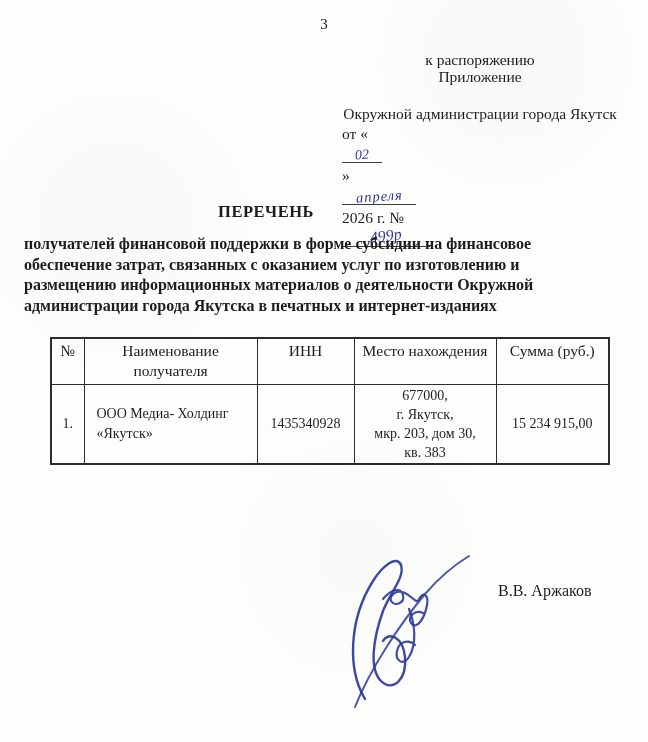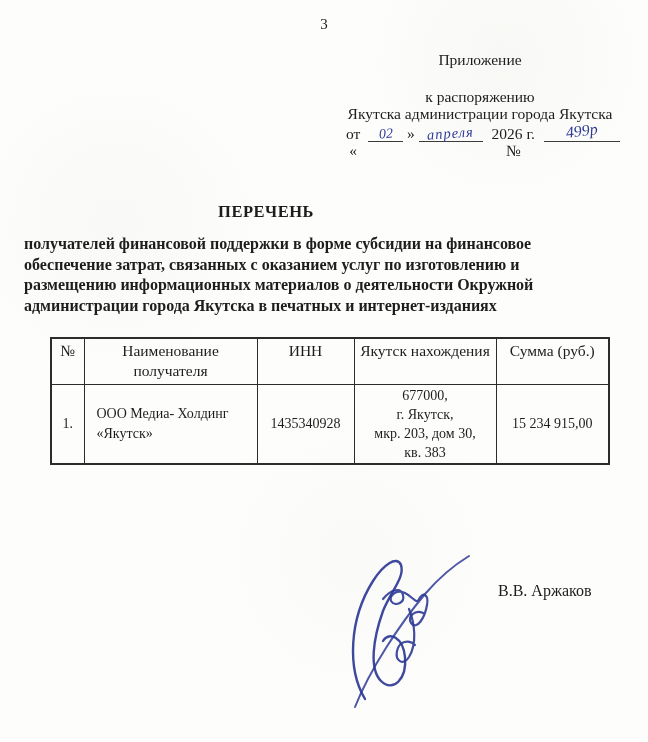--- a/index.html
+++ b/index.html
@@ -16,21 +16,21 @@
     color:#1d1d1d;
     overflow:hidden;
   }
   .abs{position:absolute;}
   #page-number{left:0;top:16px;width:648px;text-align:center;font-size:15px;}
   
   #appendix-block{left:340px;top:51px;width:280px;text-align:center;font-size:15.5px;line-height:17px;}
   #appendix-label{margin-bottom:20px;}
   .date-line{
     display:flex;align-items:baseline;justify-content:flex-start;
-    gap:4px;margin-top:3px;padding-left:2px;font-size:15.5px;
+    gap:4px;margin-top:3px;padding-left:2px;font-size:15.5px;flex-direction:column;
   }
   .blank{
     display:inline-block;border-bottom:1.3px solid #3c3c3c;
     text-align:center;position:relative;height:16px;
   }
   .blank-day{width:40px;}
   .blank-month{width:74px;}
   .blank-number{width:88px;}
   .hand{
     display:inline-block;
@@ -78,23 +78,23 @@
   #signer-name{left:498px;top:582px;font-size:16px;}
 </style>
 </head>
 <body>
 
 <div id="page">
 
   <div id="page-number" class="abs">3</div>
 
   <div id="appendix-block" class="abs">
+    <div>к распоряжению</div>
     <div id="appendix-label">Приложение</div>
-    <div>к распоряжению</div>
-    <div>Якутска администрации города Якутска</div>
+    <div>Окружной администрации города Якутск</div>
     <div class="date-line">
       <span>от «</span>
       <span class="blank blank-day"><span class="hand hand-day">02</span></span>
       <span>»</span>
       <span class="blank blank-month"><span class="hand hand-month">апреля</span></span>
       <span>2026 г. №</span>
       <span class="blank blank-number"><span class="hand hand-number">499р</span></span>
     </div>
   </div>
 
@@ -113,21 +113,21 @@
           <col class="c-inn">
           <col class="c-loc">
           <col class="c-sum">
       </colgroup>
       <tbody>
           <tr class="head-row">
         <th>№</th>
         <th>Наименование
 получателя</th>
         <th>ИНН</th>
-        <th>Якутск нахождения</th>
+        <th>Место нахождения</th>
         <th>Сумма (руб.)</th>
       </tr>
       <tr class="data-row">
         <td class="cell-num">1.</td>
         <td class="cell-name">ООО Медиа-
 Холдинг «Якутск»</td>
         <td class="cell-inn">1435340928</td>
         <td class="cell-loc">677000,
 г. Якутск,
 мкр. 203, дом 30,

